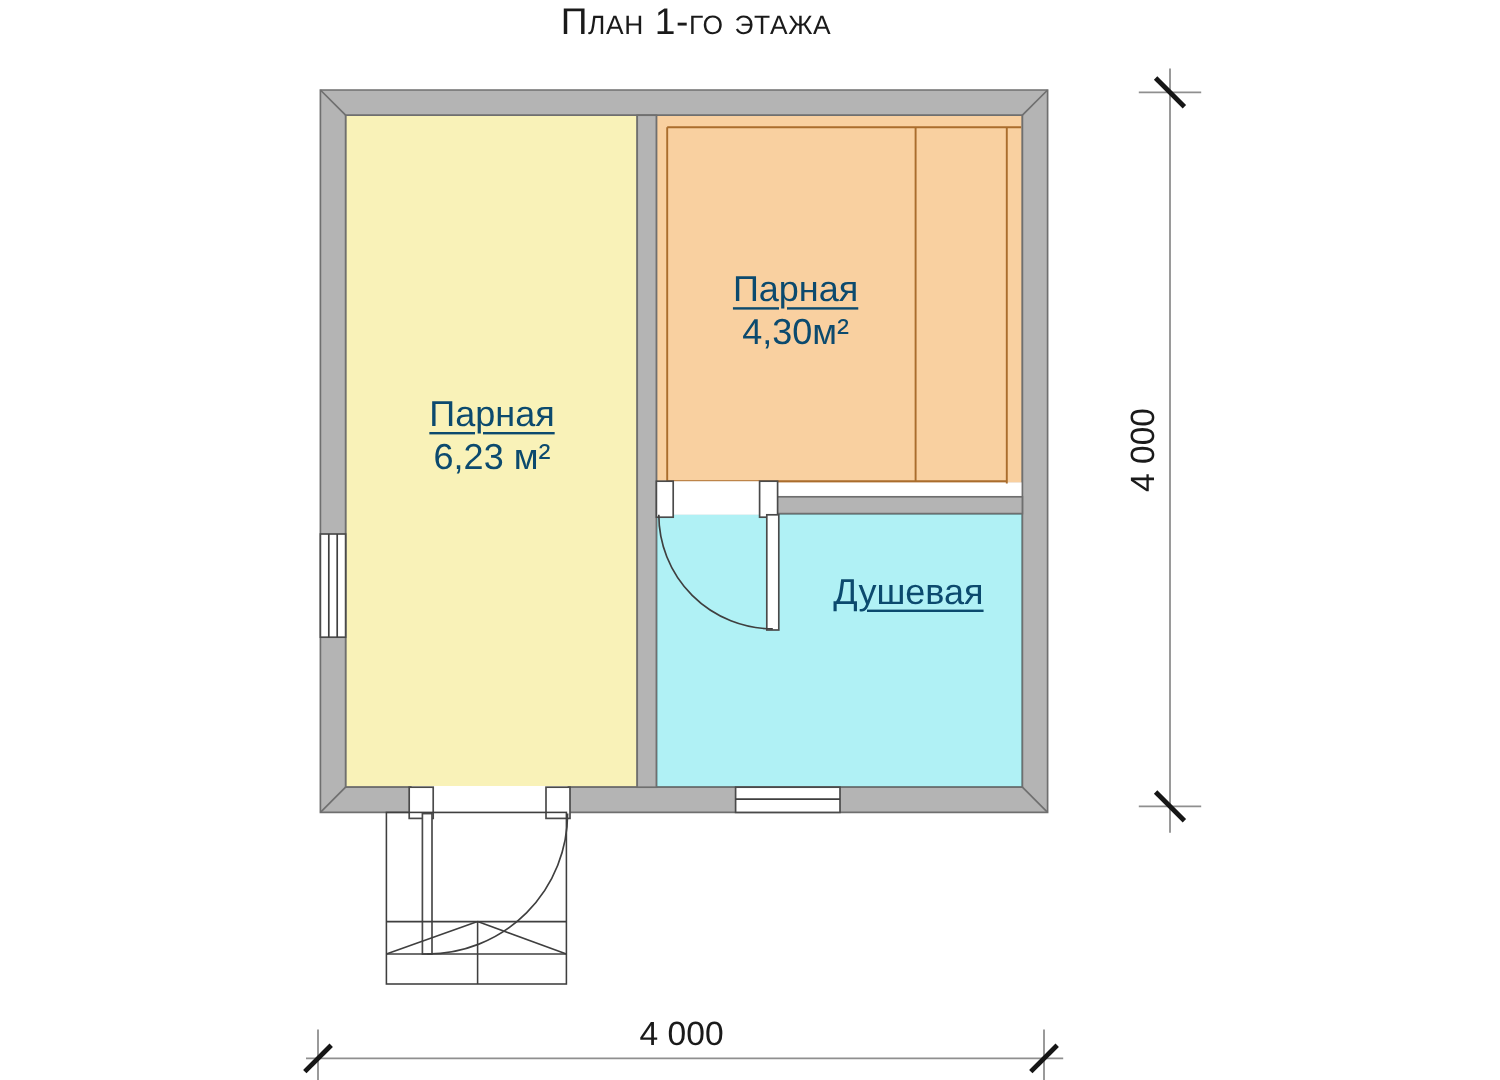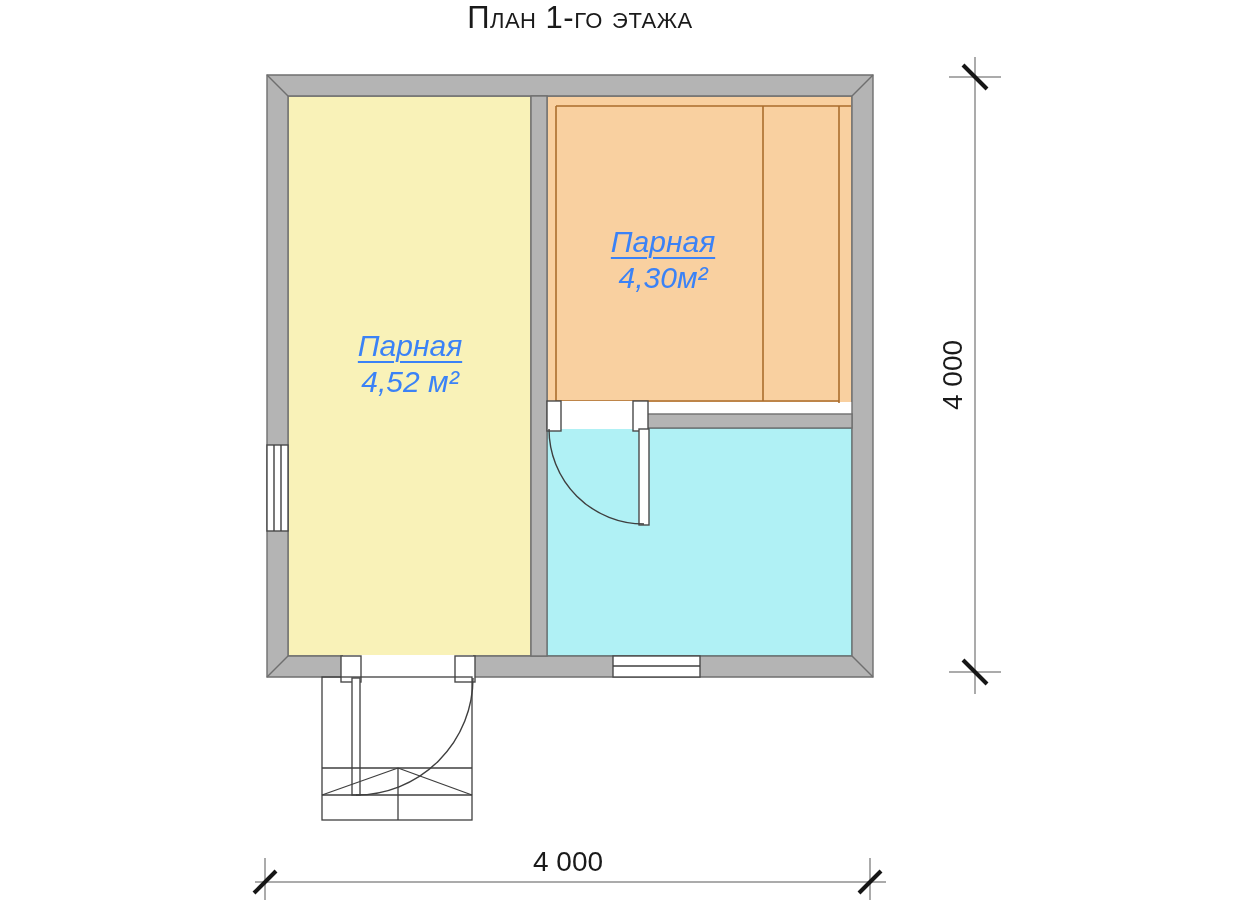--- a/index.html
+++ b/index.html
@@ -2,21 +2,21 @@
 <html><head>
 <meta charset="utf-8">
 <style>
   html,body{margin:0;padding:0;background:#ffffff;}
   .canvas{position:relative;width:1250px;height:900px;background:#ffffff;overflow:hidden;
           font-family:"Liberation Sans",sans-serif;color:#141414;}
   .plan-svg{position:absolute;left:0;top:0;}
   .title{position:absolute;left:580px;top:0px;transform:translateX(-50%);
          font-size:31px;font-variant:small-caps;letter-spacing:0.5px;white-space:nowrap;color:#1a1a1a;}
   .room-label{position:absolute;transform:translateX(-50%);text-align:center;
-              font-size:30px;line-height:36px;color:#3b82f6;white-space:nowrap;font-style:italic;}
+              font-size:30px;line-height:36px;color:#0c4a6e;white-space:nowrap;}
   .room-name{text-decoration:underline;text-decoration-thickness:2px;text-underline-offset:5px;}
   .dim-label{position:absolute;font-size:28px;color:#1a1a1a;white-space:nowrap;}
   .dim-bottom{left:568px;top:846px;transform:translateX(-50%);}
   .dim-right{left:953px;top:375px;transform:translate(-50%,-50%) rotate(-90deg);}
   .ln{stroke:#3f3f3f;stroke-width:1.4;fill:none;}
   .wline{stroke:#6f6f6f;stroke-width:1.4;fill:none;}
   .dline{stroke:#8f8f8f;stroke-width:1.5;fill:none;}
   .tick{stroke:#161616;stroke-width:4;fill:none;}
   .win{fill:#ffffff;stroke:#4a4a4a;stroke-width:1.4;}
   .doorp{fill:#ffffff;stroke:#4a4a4a;stroke-width:1.4;}
@@ -107,27 +107,28 @@
       <line x1="870" y1="858" x2="870" y2="902" class="dline"></line>
       <line x1="254" y1="893" x2="276" y2="871" class="tick"></line>
       <line x1="859" y1="893" x2="881" y2="871" class="tick"></line>
     </g>
   </svg>
 
   <div class="title">План 1-го этажа</div>
 
   <div class="room-label" style="left:410px;top:328px;">
     <div class="room-name">Парная</div>
-    <div class="room-area">4,52 м²</div>
+    <div class="room-area">6,23 м²</div>
   </div>
 
   <div class="room-label" style="left:663px;top:224px;">
     <div class="room-name">Парная</div>
     <div class="room-area">4,30м²</div>
   </div>
 
   <div class="room-label" style="left:757px;top:476px;">
+    <div class="room-name">Душевая</div>
   </div>
 
   <div class="dim-label dim-bottom">4 000</div>
   <div class="dim-label dim-right">4 000</div>
 
 </div>
 
 </body></html>

